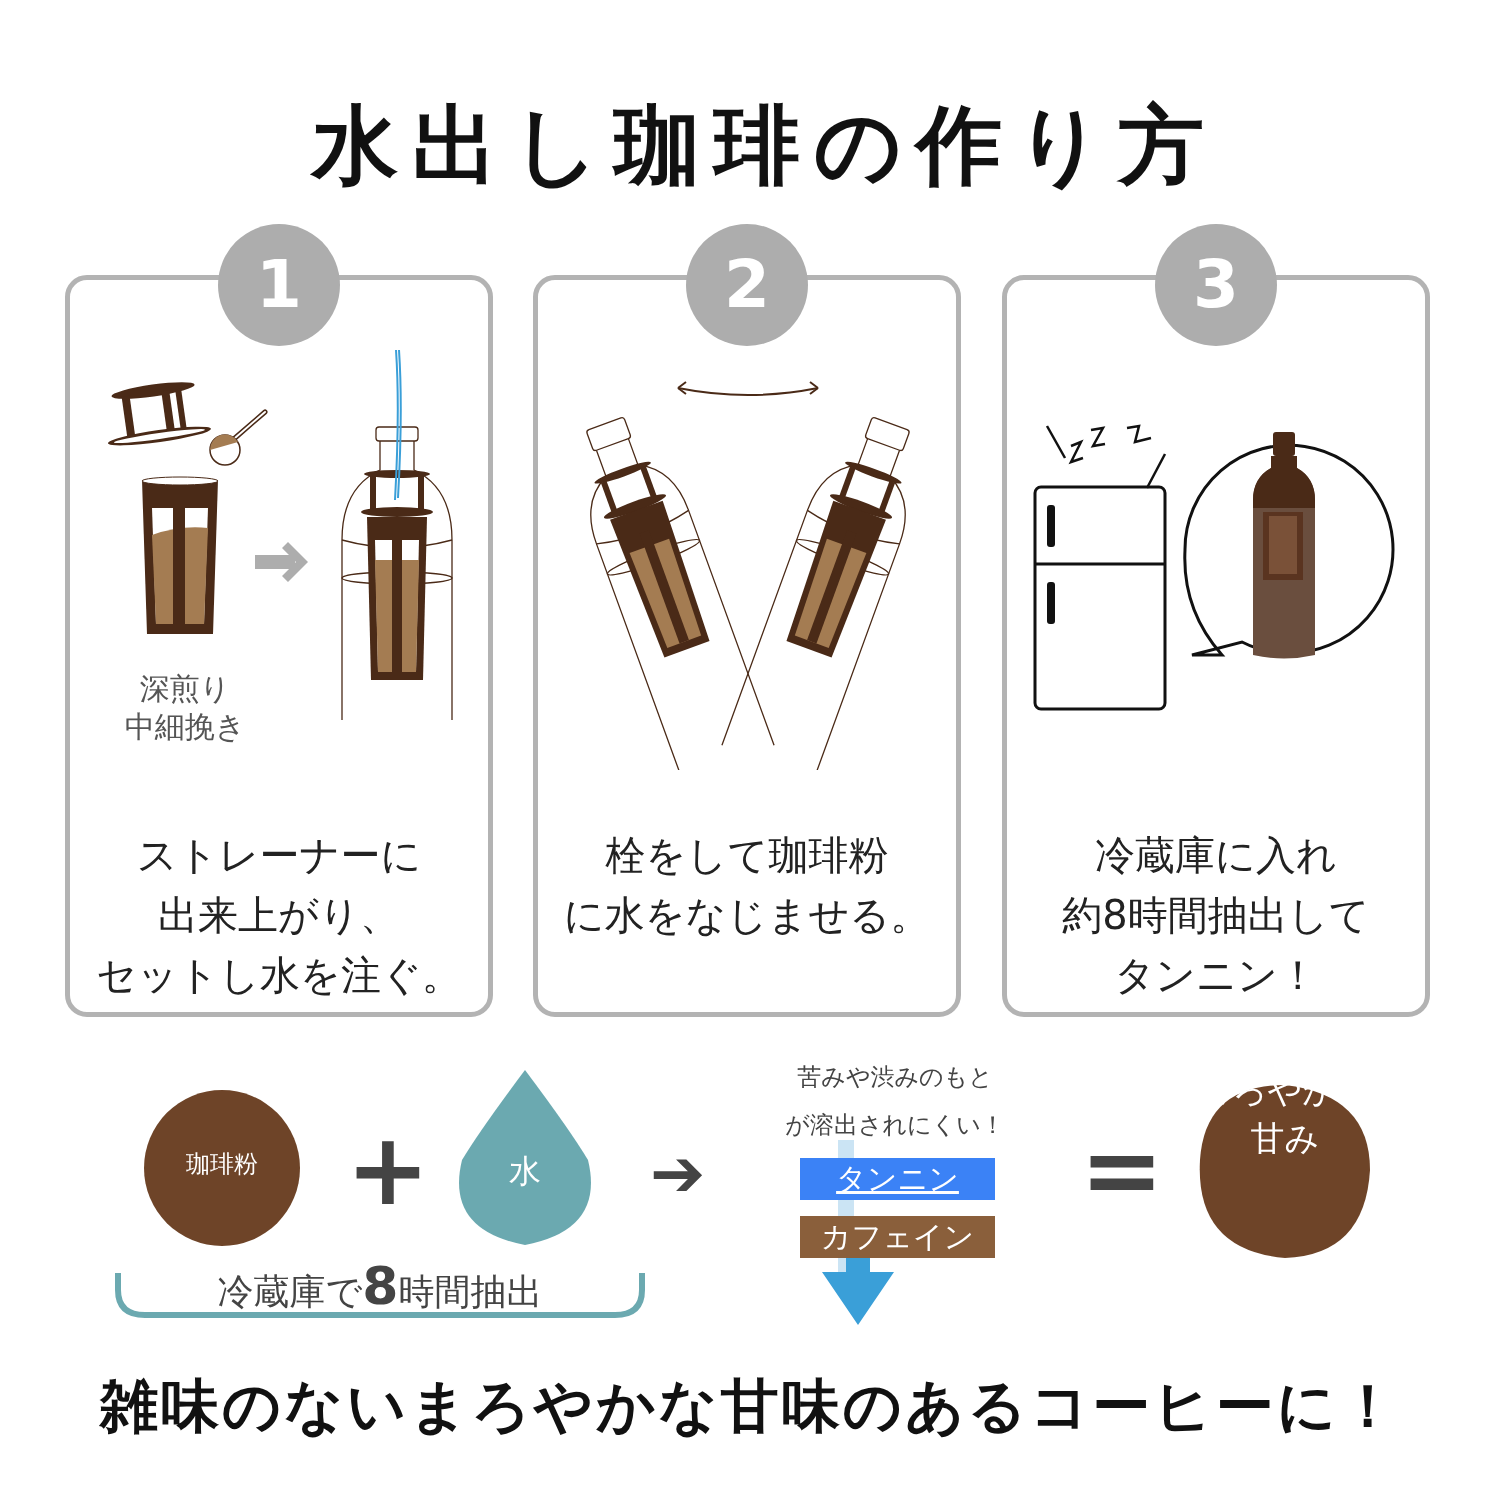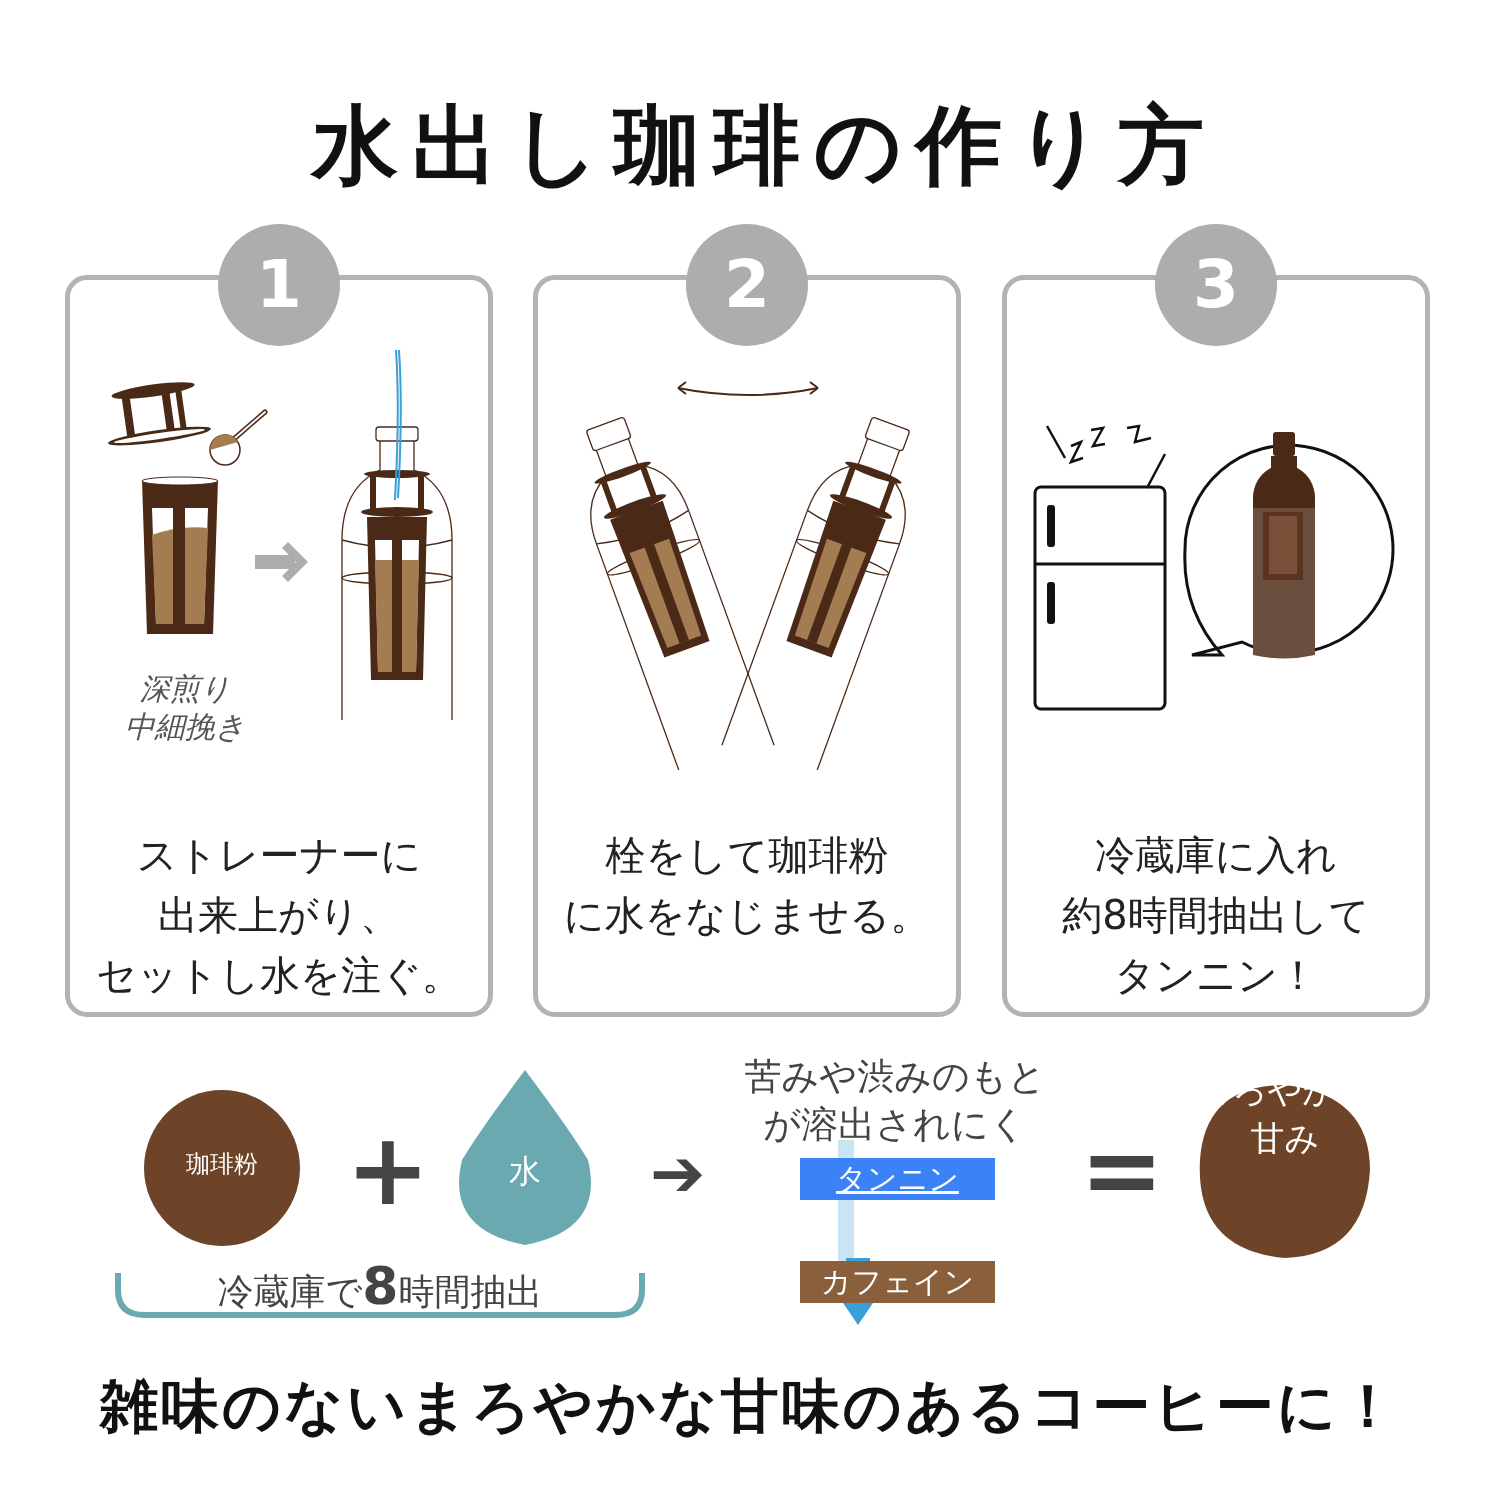--- a/index.html
+++ b/index.html
@@ -21,34 +21,34 @@
     width: 122px; height: 122px; border-radius: 50%; background: #adadad;
     color: #fff; font-size: 66px; font-weight: bold; text-align: center; line-height: 122px;
   }
   .panel svg.illus { position: absolute; left: 0; top: 70px; }
   .caption {
     position: absolute; left: 0; width: 100%; top: 525px; text-align: center;
     font-size: 40px; line-height: 60px; color: #222; margin-top: 20px;
   }
   .sub-label {
     position: absolute; left: 30px; top: 390px; width: 170px; text-align: center;
-    font-size: 30px; line-height: 38px; color: #555; font-style: italic;
+    font-size: 30px; line-height: 38px; color: #555;
   }
   .blob-text { position: absolute; text-align: center; color: #fff; }
   .op { position: absolute; color: #444; font-weight: bold; }
   .note {
     position: absolute; left: 730px; top: 1053px; width: 330px; text-align: center;
-    font-size: 37px; line-height: 48px; color: #444;
+    font-size: 24px; line-height: 48px; color: #444;
   }
   .tag {
     position: absolute; left: 800px; width: 195px; height: 42px; color: #fff;
     font-size: 30px; line-height: 42px; text-align: center;
   }
   .tag.green { top: 1158px; background: #3b82f6; text-decoration: underline; }
-  .tag.brown { top: 1216px; background: #8a5f3b; margin-top: 45px; }
+  .tag.brown { top: 1216px; background: #8a5f3b; }
   .extract-label {
     position: absolute; left: 120px; top: 1256px; width: 520px; text-align: center;
     font-size: 36px; color: #444;
   }
   .extract-label .big { font-size: 52px; font-weight: bold; }
   .footer {
     position: absolute; left: 0; top: 1368px; width: 1500px; text-align: center;
     font-size: 58px; font-weight: bold; color: #111; letter-spacing: 3px;
   }
 </style>

